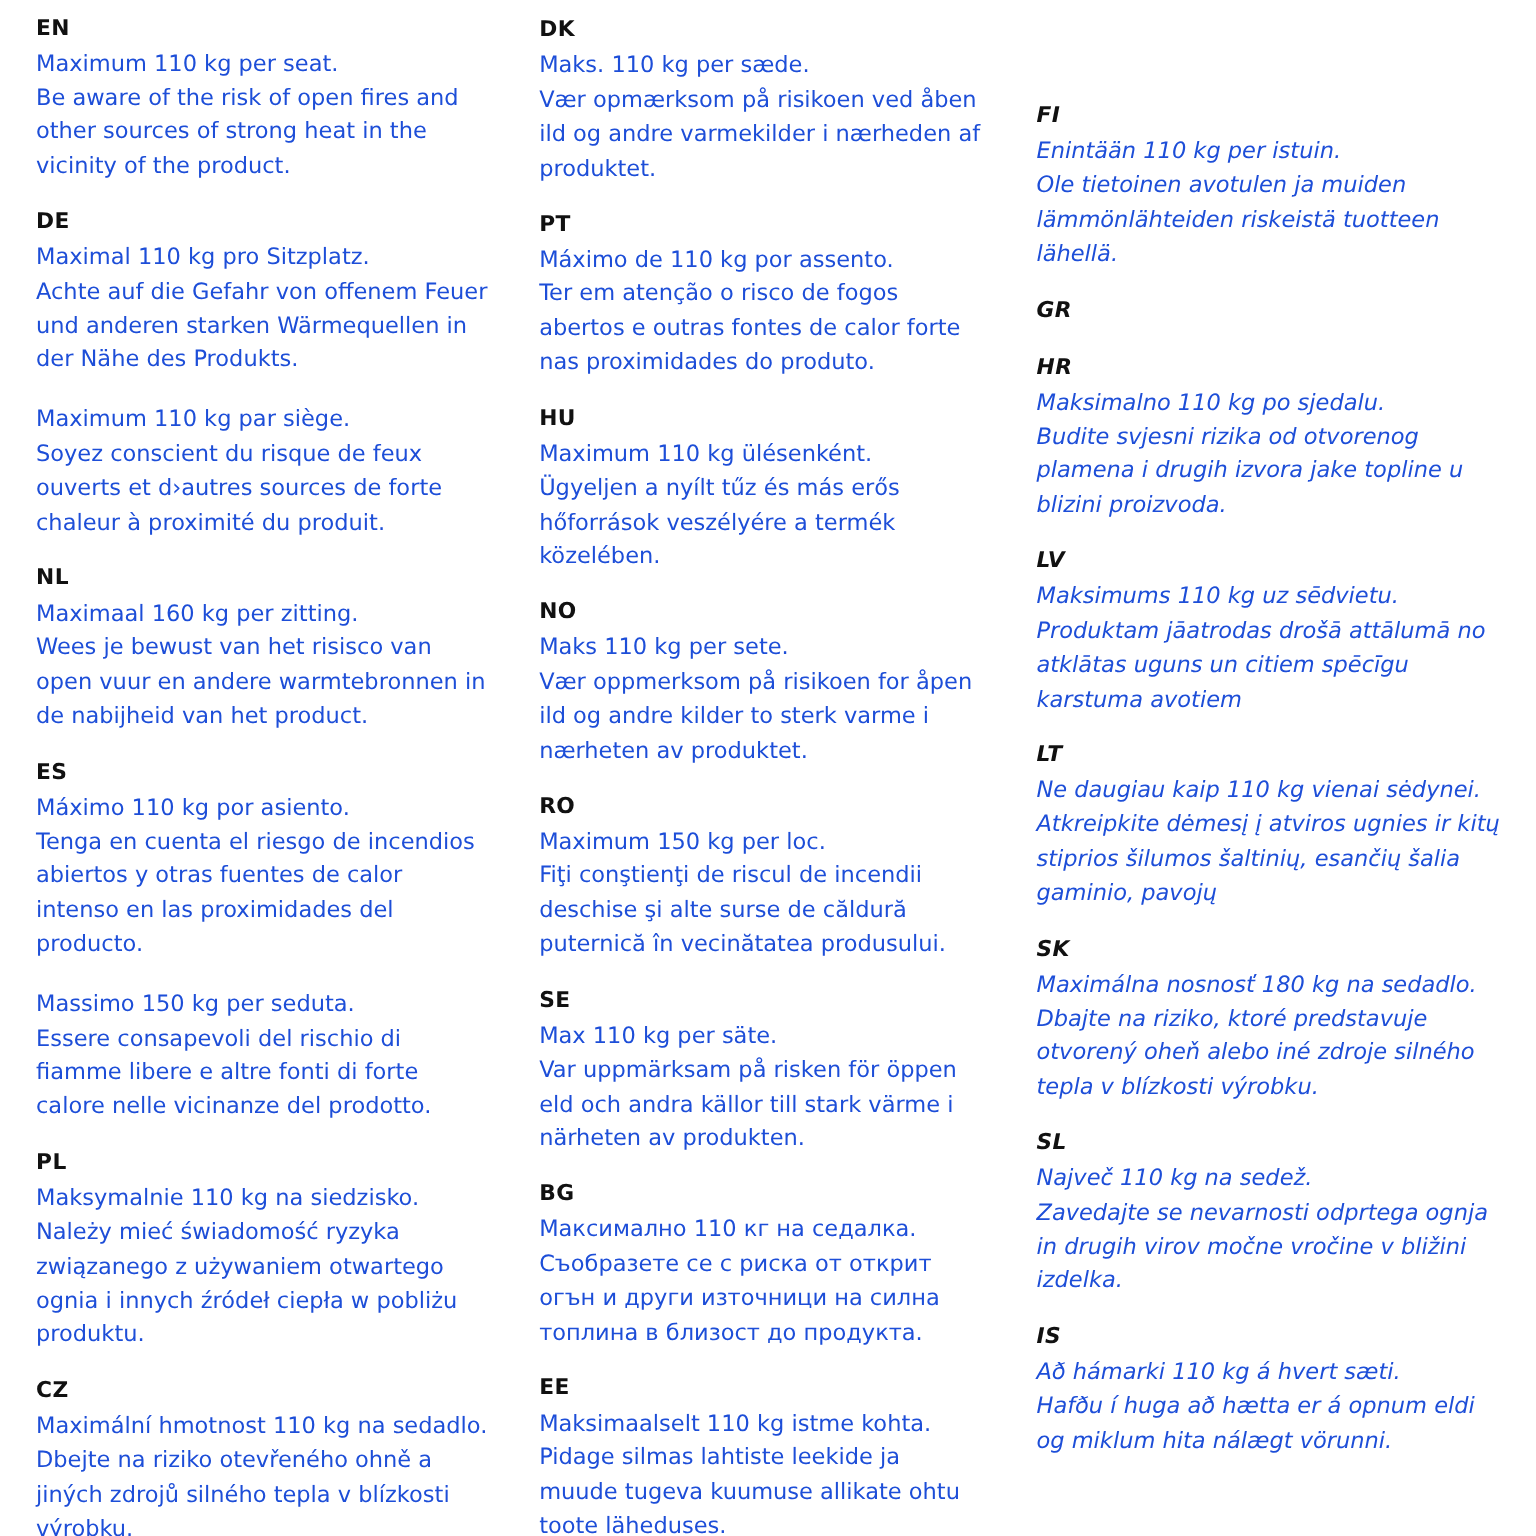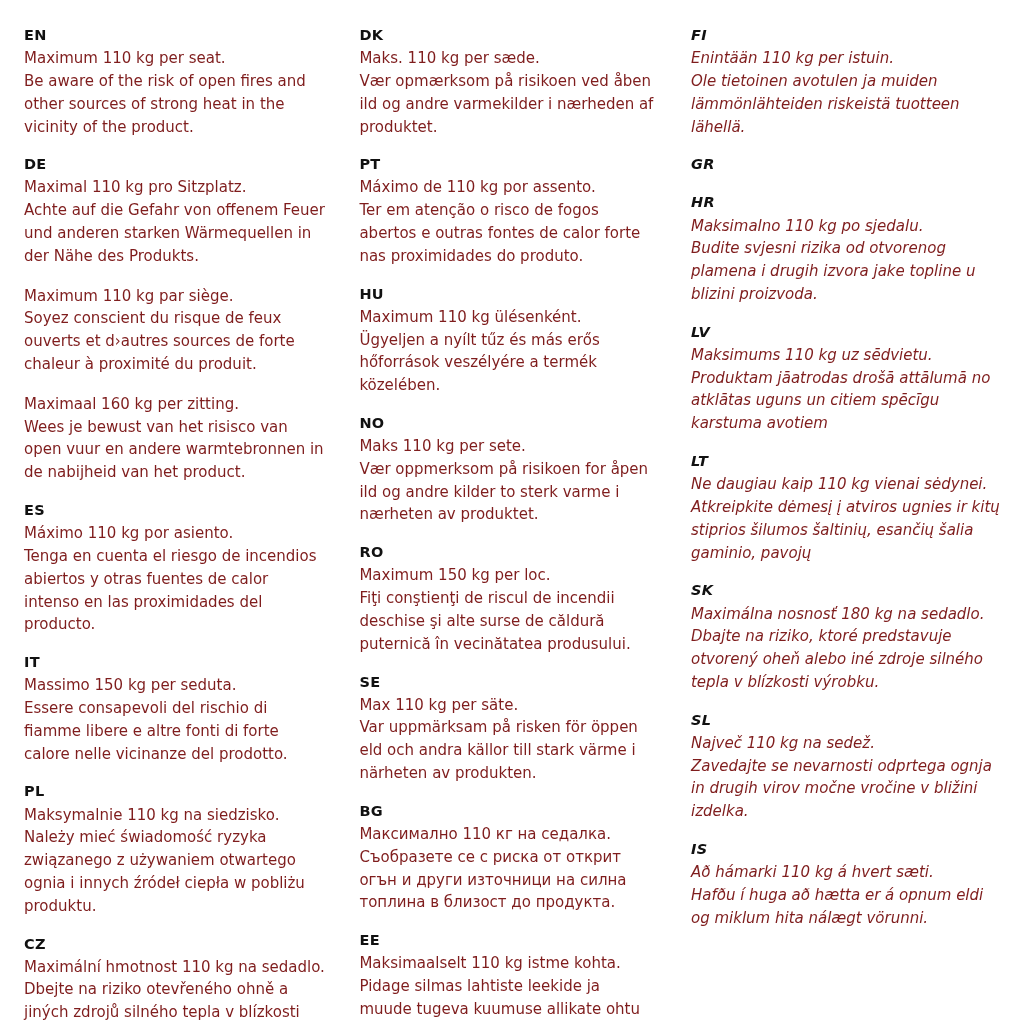--- a/index.html
+++ b/index.html
@@ -14,21 +14,21 @@
     color: #1a1a1a;
     overflow: hidden;
   }
   .sheet {
     box-sizing: border-box;
     width: 1024px;
     height: 1024px;
     padding: 26px 20px 10px 24px;
     display: flex;
     flex-direction: row;
-    align-items: flex-start;
+    align-items: center;
     gap: 16px;
   }
   .column {
     box-sizing: border-box;
     display: flex;
     flex-direction: column;
   }
   .col-1 { width: 330px; padding-right: 18px; }
   .col-2 { width: 326px; padding-right: 18px; }
   .col-3 { width: 324px; font-style: italic; }
@@ -43,21 +43,21 @@
     font-size: 14.5px;
     font-weight: bold;
     letter-spacing: 0.3px;
     line-height: 1.25;
     margin-bottom: 3px;
     color: #111111;
   }
   .lang-text {
     font-size: 15px;
     line-height: 1.52;
-    color: #7f1d1d;
+    color: #1d4ed8;
     white-space: pre-line;
   }
 </style>
 </head>
 <body>
 
 <div class="sheet">
 
   <div class="column col-1">
     <div class="entry">
@@ -68,30 +68,30 @@
     <div class="entry">
       <div class="lang-code">DE</div>
       <div class="lang-text">Maximal 110 kg pro Sitzplatz.
 Achte auf die Gefahr von offenem Feuer und anderen starken Wärmequellen in der Nähe des Produkts.</div>
     </div>
     <div class="entry">
       <div class="lang-text">Maximum 110 kg par siège.
 Soyez conscient du risque de feux ouverts et d›autres sources de forte chaleur à proximité du produit.</div>
     </div>
     <div class="entry">
+      <div class="lang-code">NL</div>
       <div class="lang-text">Maximaal 160 kg per zitting.
 Wees je bewust van het risisco van open vuur en andere warmtebronnen in de nabijheid van het product.</div>
     </div>
     <div class="entry">
       <div class="lang-code">ES</div>
       <div class="lang-text">Máximo 110 kg por asiento.
 Tenga en cuenta el riesgo de incendios abiertos y otras fuentes de calor intenso en las proximidades del producto.</div>
     </div>
     <div class="entry">
-      <div class="lang-code">IT</div>
       <div class="lang-text">Massimo 150 kg per seduta.
 Essere consapevoli del rischio di fiamme libere e altre fonti di forte calore nelle vicinanze del prodotto.</div>
     </div>
     <div class="entry">
       <div class="lang-code">PL</div>
       <div class="lang-text">Maksymalnie 110 kg na siedzisko.
 Należy mieć świadomość ryzyka związanego z używaniem otwartego ognia i innych źródeł ciepła w pobliżu produktu.</div>
     </div>
     <div class="entry">
       <div class="lang-code">CZ</div>

